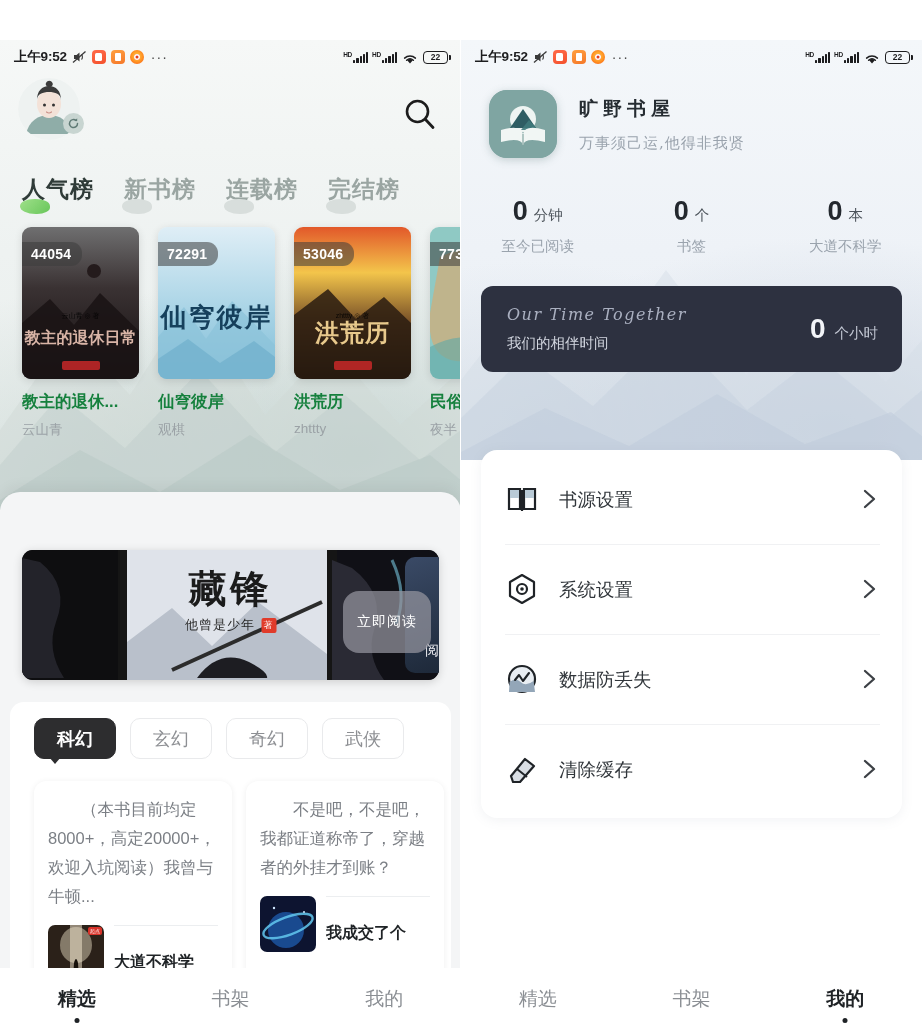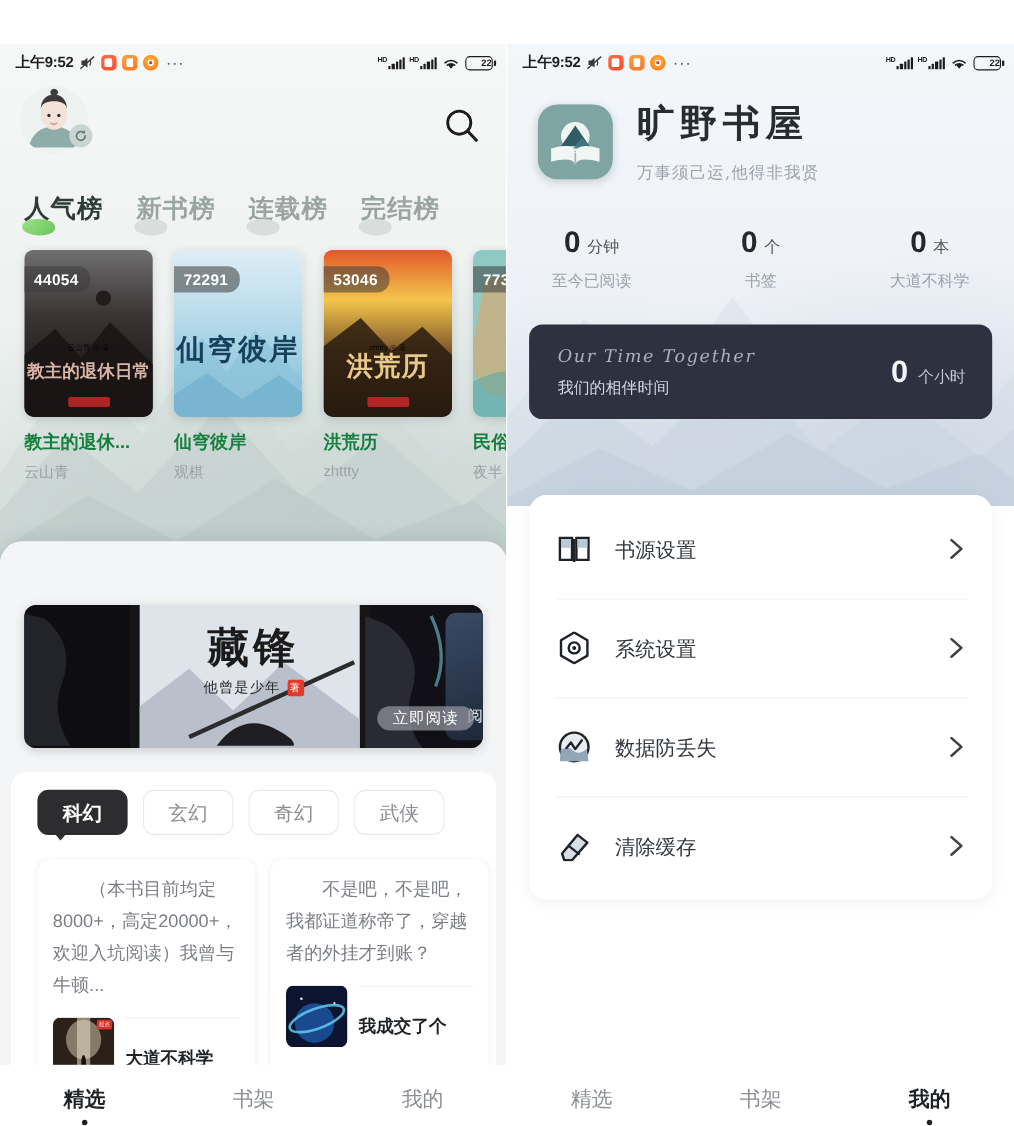--- a/index.html
+++ b/index.html
@@ -31,21 +31,21 @@
   .sb-dots { font-size: 14px; color: #4a4a4a; letter-spacing: 1px; line-height: 8px; margin-left: 2px; }
   .sb-right { display: flex; align-items: center; gap: 5px; }
   .sb-hd { display: flex; align-items: flex-end; gap: 1px; position: relative; padding-left: 9px;}
   .sb-hd .hdlabel { position: absolute; left: -1px; top: -1px; font-size: 6.5px; font-weight: 700; color: #1d1d1f; letter-spacing: -0.3px; }
   .bar { width: 2.2px; background: #1d1d1f; border-radius: 0.5px; }
   .bar.b1 { height: 3px; } .bar.b2 { height: 5px; } .bar.b3 { height: 7px; }
   .bar.b4 { height: 9px; } .bar.b5 { height: 11px; }
   .sb-wifi { width: 16px; height: 12px; position: relative; }
   .sb-batt {
     width: 25px; height: 13px; border: 1.4px solid #1d1d1f; border-radius: 4px;
-    display: flex; align-items: center; justify-content: flex-end; position: relative;
+    display: flex; align-items: center; justify-content: center; position: relative;
   }
   .sb-batt span { font-size: 8.5px; font-weight: 700; color: #1d1d1f; }
   .sb-batt::after { content:""; position:absolute; right:-3.5px; top:3.5px; width:2px; height:5px; background:#1d1d1f; border-radius:0 1px 1px 0; }
 
   
   .hero {
     position: absolute; left:0; top:0; width: 461px; height: 470px;
     background:
       radial-gradient(120% 80% at 78% 88%, rgba(176,196,192,0.55) 0%, rgba(176,196,192,0) 58%),
       radial-gradient(100% 70% at 20% 95%, rgba(188,204,200,0.5) 0%, rgba(188,204,200,0) 60%),
@@ -106,22 +106,22 @@
   .banner-peek2 { position:absolute; right:-22px; top:12px; width: 44px; height: 106px; border-radius: 10px;
     background: linear-gradient(160deg,#2a3342,#141a24); z-index: 0; }
   .banner-art { position:absolute; inset:0; }
   .banner-title { position:absolute; left:50%; transform: translateX(-50%); top: 14px;
     font-size: 38px; font-weight: 700; color:#1b1b1b; font-family:"DejaVu Serif", serif; letter-spacing: 4px;}
   .banner-sub { position:absolute; left:50%; transform: translateX(-50%); top: 66px;
     font-size: 13px; color:#2a2a2a; letter-spacing: 1px; display:flex; align-items:center; gap:6px; white-space: nowrap;}
   .banner-sub .tagsq { width: 15px; height: 15px; background:#e03b2a; color:#fff; font-size:9px;
     display:flex; align-items:center; justify-content:center; border-radius:2px; }
   .banner-cta {
-    position:absolute; right: 8px; bottom: 16px; background: rgba(150,150,160,0.72); color:#fff;
-    font-size: 14px; padding: 2px 14px; border-radius: 16px; letter-spacing: 1px; z-index: 3;
+    position:absolute; right: 8px; bottom: 27px; background: rgba(150,150,160,0.72); color:#fff;
+    font-size: 14px; padding: 22px 14px; border-radius: 16px; letter-spacing: 1px; z-index: 3;
   }
   .banner-cta-ghost { position:absolute; right:-16px; bottom:20px; color:#e9e9ee; font-size:14px; letter-spacing:1px; z-index:2; }
 
   .cat-card { margin: 22px 10px 0 10px; background:#fff; border-radius: 14px; padding: 16px 0 0 0; min-height: 300px; }
   .chips { display:flex; gap: 14px; padding: 0 0 0 24px; align-items: flex-start; }
   .chip { height: 41px; min-width: 82px; padding: 0 22px; border-radius: 10px; display:flex;
     align-items:center; justify-content:center; font-size: 18px; color:#8d8f93;
     border: 1px solid #e9eaec; background:#fff; }
   .chip.active { background:#2d2d2f; color:#fff; border-color:#2d2d2f; font-weight:700; position: relative; }
   .chip.active::after { content:""; position:absolute; left: 14px; bottom:-6px; border-left: 6px solid transparent;
@@ -142,21 +142,21 @@
     background:
       radial-gradient(120% 75% at 80% 92%, rgba(186,198,214,0.55) 0%, rgba(186,198,214,0) 60%),
       radial-gradient(100% 70% at 15% 96%, rgba(196,208,220,0.5) 0%, rgba(196,208,220,0) 62%),
       linear-gradient(180deg,#f4f7fa 0%, #eef2f7 50%, #e9eef4 100%);
     overflow:hidden;
   }
   .profile-hero .mtn { position:absolute; bottom:0; left:0; width:100%; height:300px; opacity:.8; }
   .app-row { position:relative; z-index:5; display:flex; align-items:center; gap: 22px; padding: 16px 0 0 28px; }
   .app-logo { width: 68px; height: 68px; border-radius: 18px; background:#7fa5a2; position:relative; overflow:hidden;
     box-shadow: 0 2px 8px rgba(90,120,118,.3); }
-  .app-name { font-size: 34px; font-weight: 700; color:#262c32; letter-spacing: 5px;
+  .app-name { font-size: 19px; font-weight: 700; color:#262c32; letter-spacing: 5px;
     font-family: "DejaVu Serif", serif; }
   .app-tag { margin-top: 12px; font-size: 15px; color:#9aa3ad; letter-spacing: 1px; font-family:"DejaVu Serif", serif; }
   .stats { position:relative; z-index:5; display:flex; margin-top: 38px; }
   .stat { flex:1; text-align:center; }
   .stat-top { display:flex; align-items:baseline; justify-content:center; gap: 6px; }
   .stat-num { font-size: 27px; font-weight: 700; color:#23282e; }
   .stat-unit { font-size: 14.5px; color:#4c535a; }
   .stat-label { margin-top: 10px; font-size: 14.5px; color:#9aa3ad; }
   .time-card {
     position:relative; z-index:5; margin: 30px 20px 0 20px; height: 86px; border-radius: 12px;

